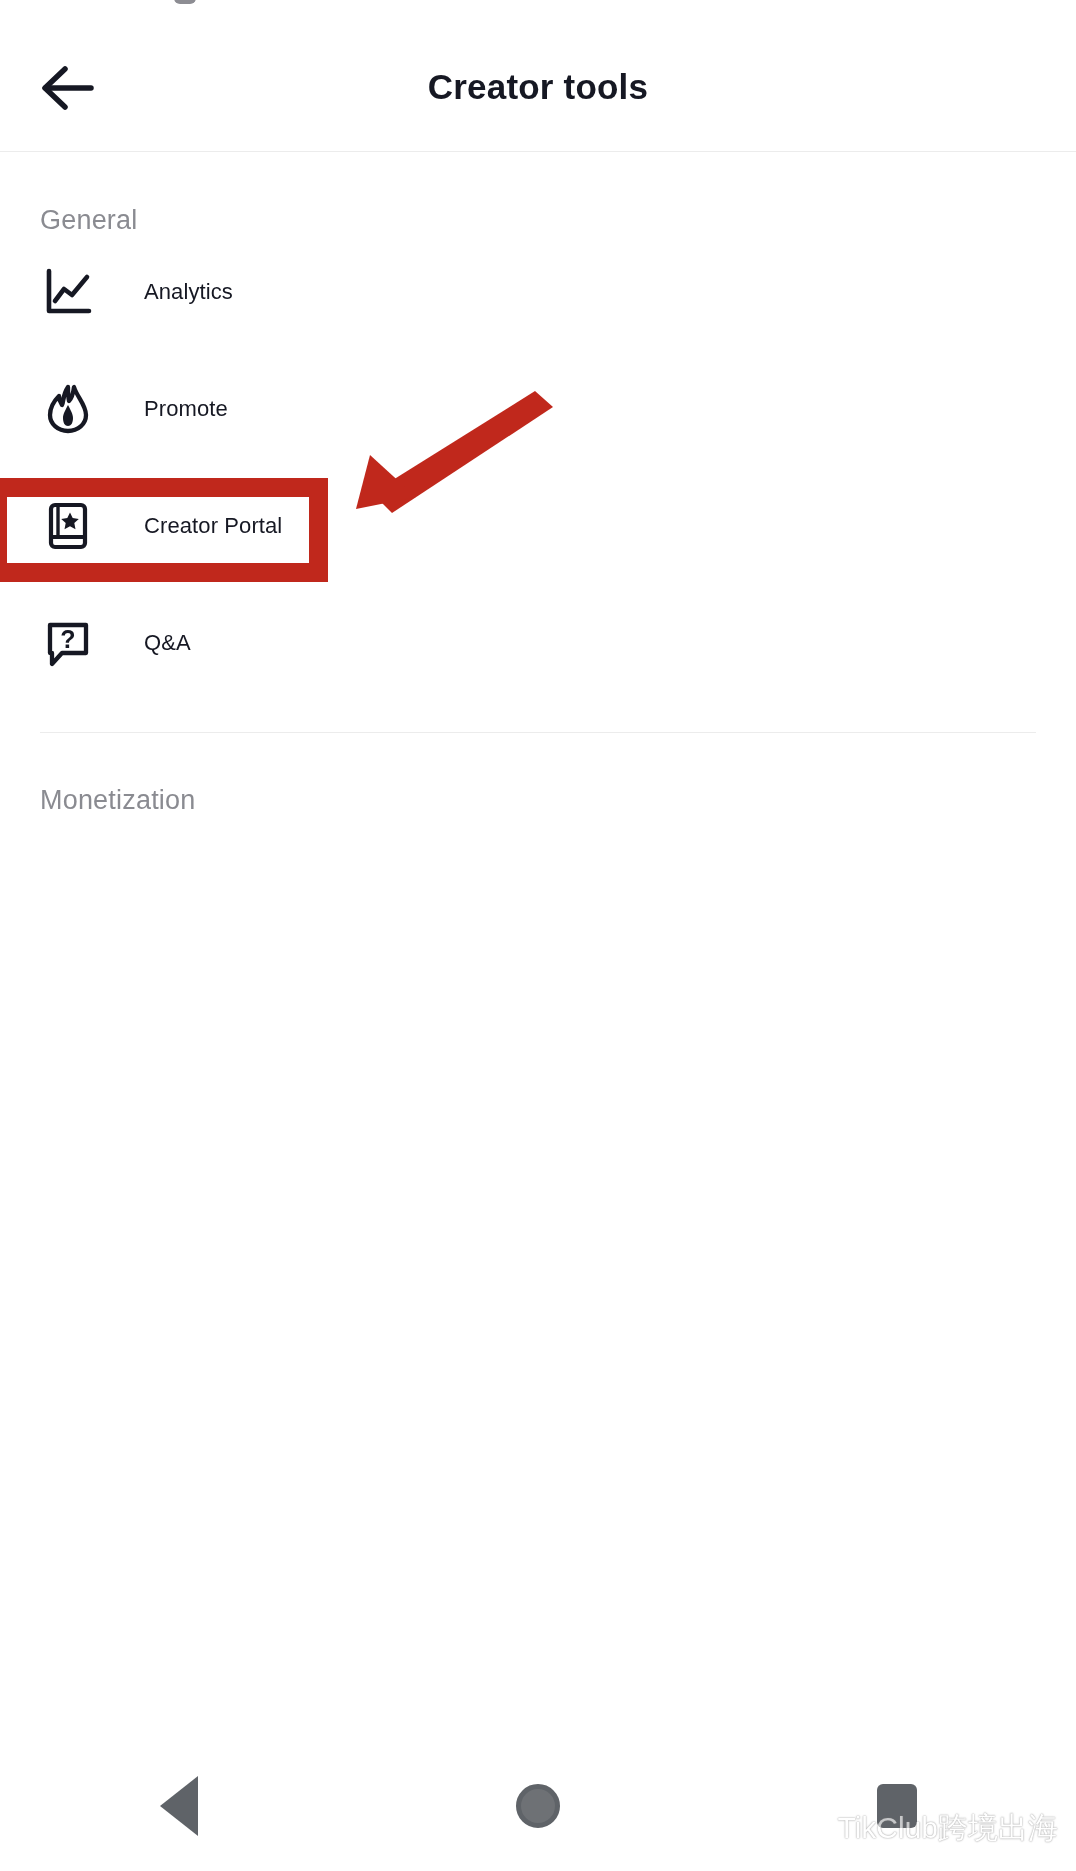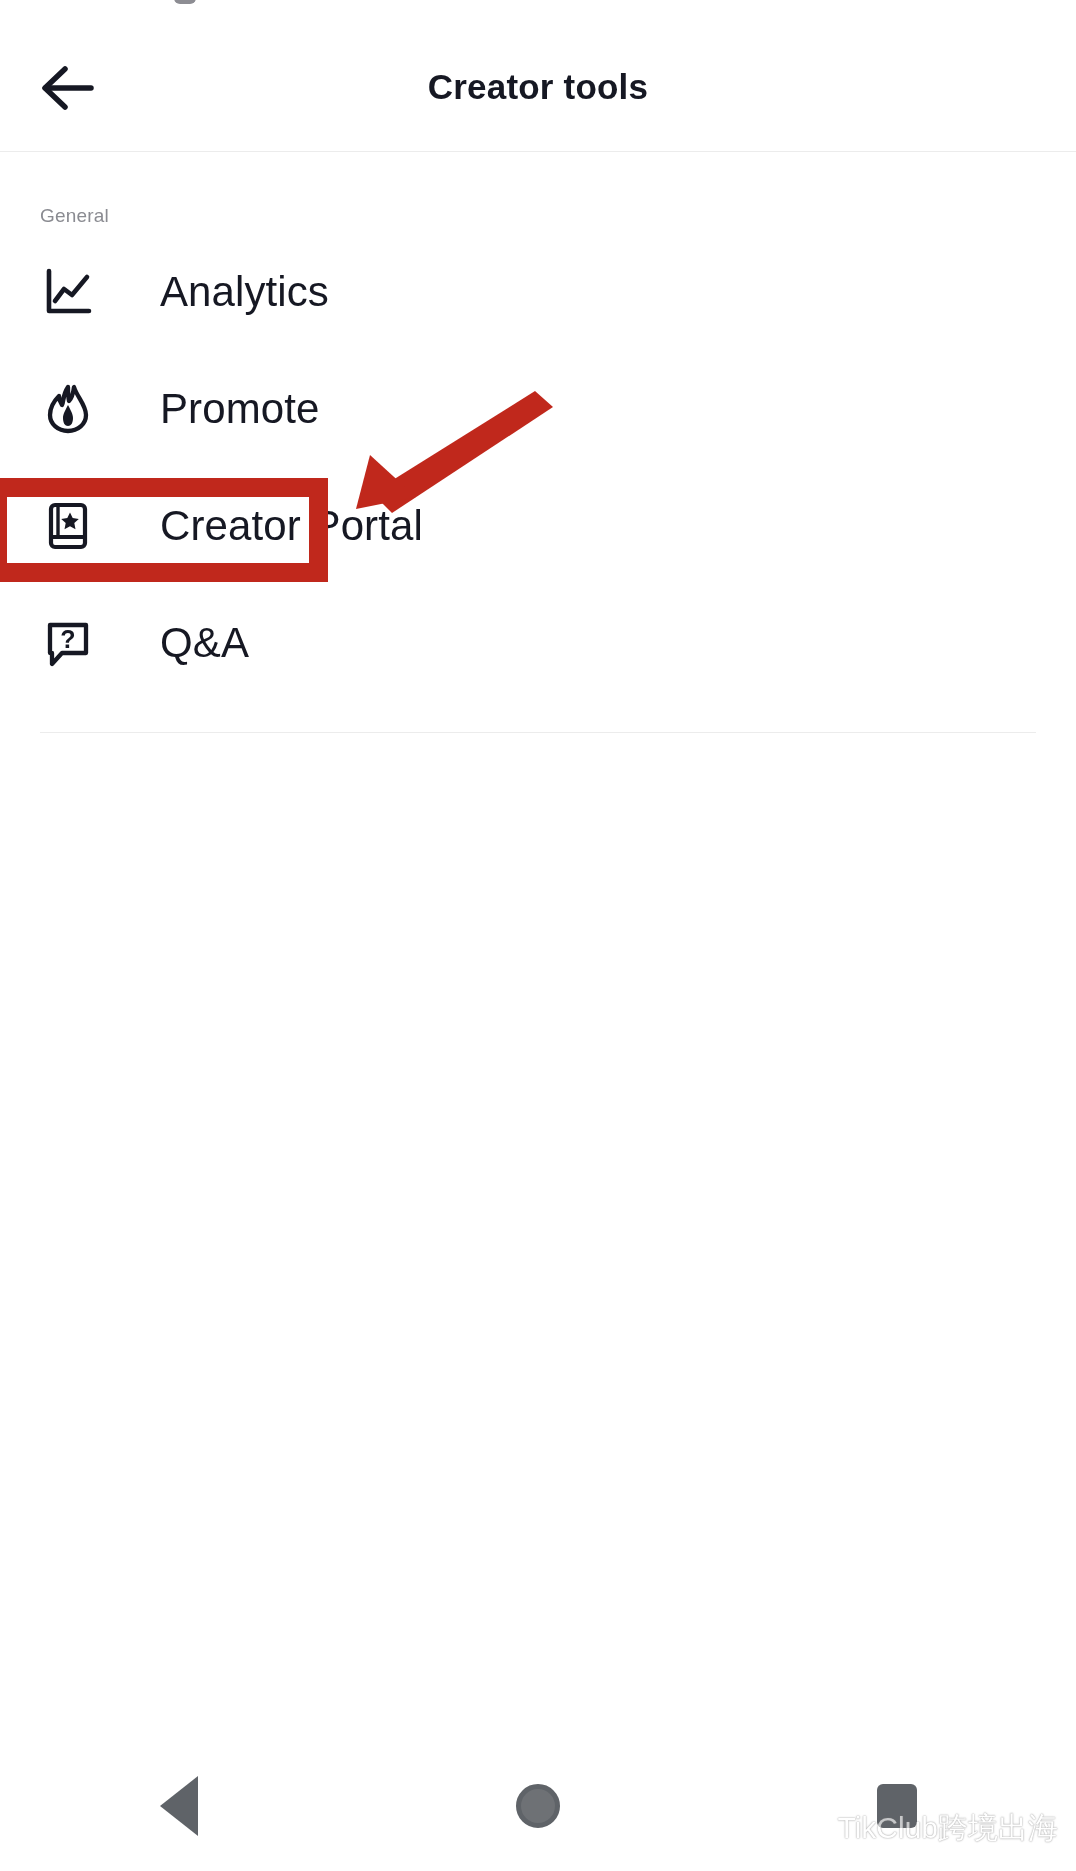--- a/index.html
+++ b/index.html
@@ -45,40 +45,40 @@
     font-size:35px; font-weight:bold; color:#161823;
     letter-spacing:0.2px;
   }
 
   
   .list {
     position:absolute; top:153px; left:0; width:1076px;
   }
   .section-title {
     padding:52px 0 0 40px;
-    font-size:19px; color:#8a8b91;
+    font-size:27px; color:#8a8b91;
     letter-spacing:0.2px;
     height:80px;
   }
   .row {
     display:flex; align-items:center;
     height:117px;
     padding-left:40px;
     cursor:pointer;
     background:#ffffff;
   }
   .row .icon {
     width:56px; height:56px;
     display:flex; align-items:center; justify-content:center;
     flex:0 0 56px;
   }
   .row .icon svg { display:block; }
   .row .label {
-    margin-left:64px;
-    font-size:42px; color:#161823;
+    margin-left:48px;
+    font-size:22px; color:#161823;
     letter-spacing:0.1px;
   }
   .divider {
     height:1px; background:#ececec;
     margin:31px 40px 0 40px;
   }
 
   
   .annot-box {
     position:absolute;
@@ -197,20 +197,21 @@
         <svg width="52" height="52" viewBox="0 0 52 52">
           <path d="M8 8 L44 8 L44 36 L20 36 L10 47 L10 36 L8 36 Z" fill="none" stroke="#161823" stroke-width="4.3" stroke-linejoin="round"></path>
           <text x="26" y="31" font-family="Liberation Sans, sans-serif" font-size="25" font-weight="bold" fill="#161823" text-anchor="middle">?</text>
         </svg>
       </span>
       <span class="label">Q&amp;A</span>
     </div>
 
     <div class="divider"></div>
 
+    <div class="section-title">Monetization</div>
 
 
   </div>
 
   <div class="annot-box"></div>
 
   <div class="annot-arrow">
     <svg width="240" height="130" viewBox="0 0 240 130">
       <g fill="#C0281C">
         <polygon points="215,6 233,22 72,128 52,108"></polygon>

